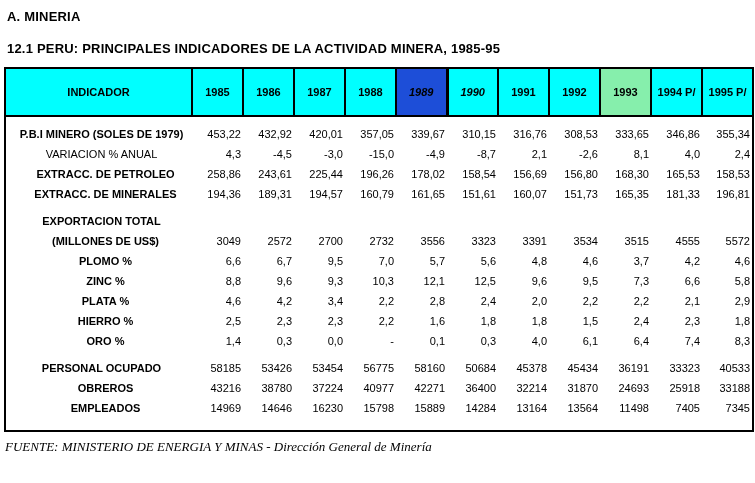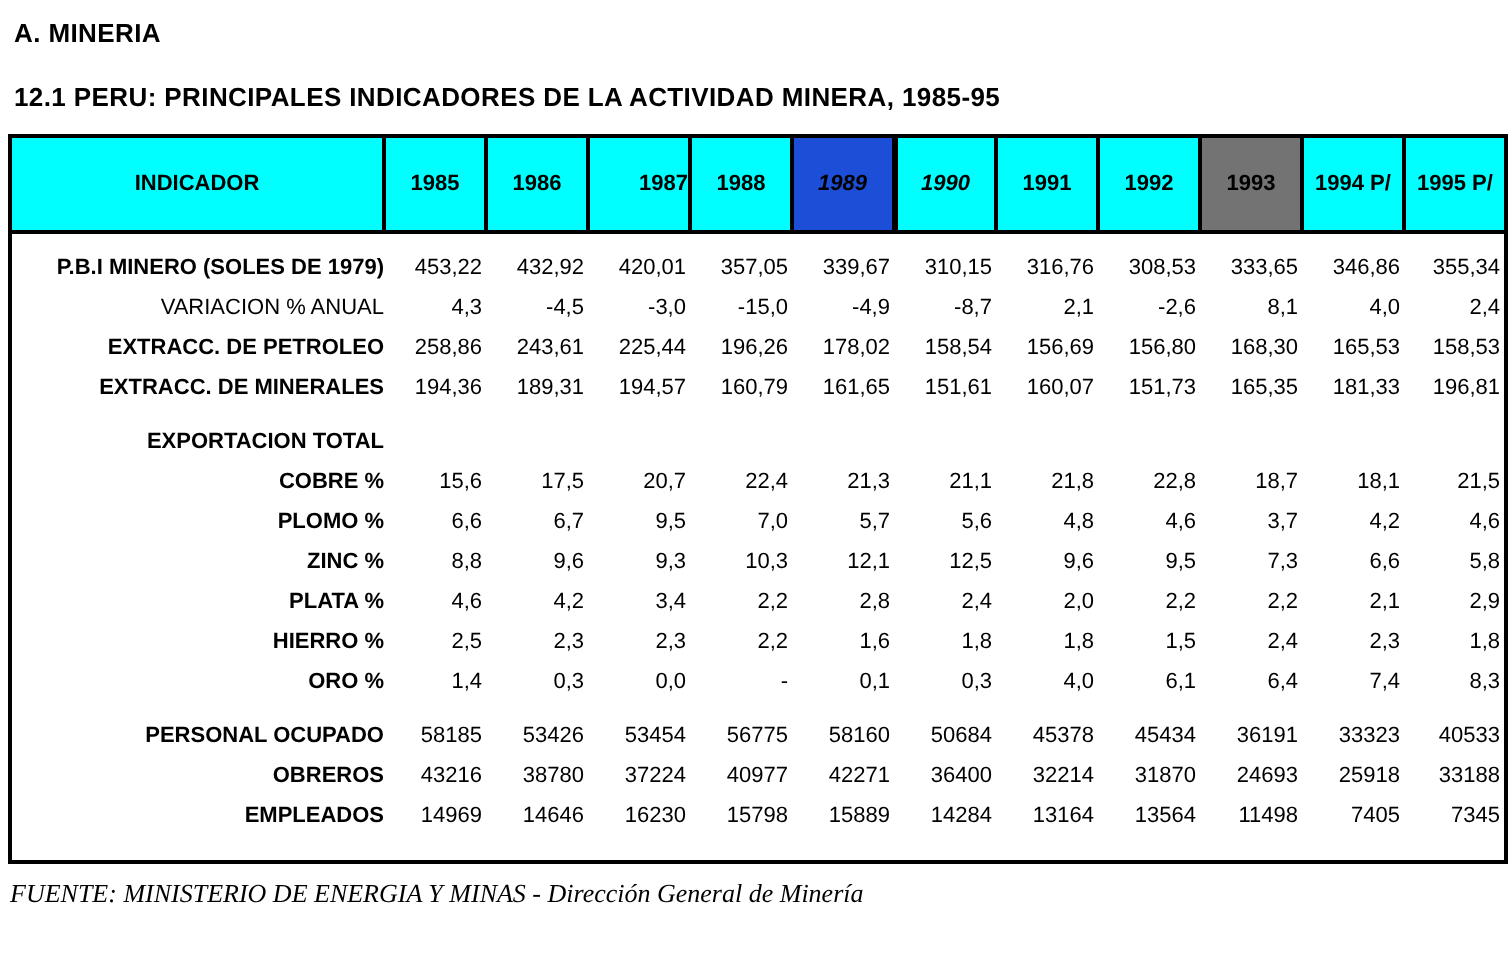--- a/index.html
+++ b/index.html
@@ -46,21 +46,21 @@
   table.ind-table td {
     font-size: 11px;
     height: 20px;
     padding: 0 2px 0 0;
     text-align: right;
     white-space: nowrap;
     overflow: hidden;
     vertical-align: middle;
   }
   table.ind-table td.label {
-    text-align: right;
+    text-align: center;
     padding: 0 0 0 5px;
   }
   table.ind-table td.label.indent {
     padding-left: 13px;
     font-weight: bold;
   }
   table.ind-table tr.bold td.label {
     font-weight: bold;
   }
   table.ind-table tr.spacer td {
@@ -98,27 +98,27 @@
       <col style="width: 51px;">
       <col style="width: 51px;">
       <col style="width: 51px;">
       <col style="width: 51px;">
     </colgroup>
   <thead>
     <tr id="header-row">
         <th style="background: rgb(0, 255, 255);">INDICADOR</th>
         <th style="background: rgb(0, 255, 255);">1985</th>
         <th style="background: rgb(0, 255, 255);">1986</th>
-        <th style="background: rgb(0, 255, 255); text-align: right;">1987</th>
+        <th style="background: rgb(0, 255, 255);">1987</th>
         <th style="background: rgb(0, 255, 255);">1988</th>
         <th style="background: #1d4ed8; font-style: italic;">1989</th>
         <th class="thick-left" style="background: rgb(0, 255, 255); font-style: italic;">1990</th>
         <th style="background: rgb(0, 255, 255);">1991</th>
         <th style="background: rgb(0, 255, 255);">1992</th>
-        <th style="background: #737373;">1993</th>
+        <th style="background: #86efac;">1993</th>
         <th style="background: rgb(0, 255, 255);">1994 P/</th>
         <th style="background: rgb(0, 255, 255);">1995 P/</th>
       </tr>
   </thead>
   <tbody id="table-body">
       <tr class="spacer">
         <td colspan="12"></td>
       </tr>
       <tr class="bold">
         <td class="label">P.B.I MINERO (SOLES DE 1979)</td>
@@ -186,33 +186,33 @@
         <td></td>
         <td></td>
         <td></td>
         <td></td>
         <td></td>
         <td></td>
         <td></td>
         <td></td>
         <td></td>
       </tr>
-      <tr>
-        <td class="label indent">COBRE %</td>
-        <td>15,6</td>
-        <td>17,5</td>
-        <td>20,7</td>
-        <td>22,4</td>
-        <td>21,3</td>
-        <td>21,1</td>
-        <td>21,8</td>
-        <td>22,8</td>
-        <td>18,7</td>
-        <td>18,1</td>
-        <td>21,5</td>
+      <tr class="bold">
+        <td class="label indent">(MILLONES DE US$)</td>
+        <td>3049</td>
+        <td>2572</td>
+        <td>2700</td>
+        <td>2732</td>
+        <td>3556</td>
+        <td>3323</td>
+        <td>3391</td>
+        <td>3534</td>
+        <td>3515</td>
+        <td>4555</td>
+        <td>5572</td>
       </tr>
       <tr>
         <td class="label indent">PLOMO %</td>
         <td>6,6</td>
         <td>6,7</td>
         <td>9,5</td>
         <td>7,0</td>
         <td>5,7</td>
         <td>5,6</td>
         <td>4,8</td>

